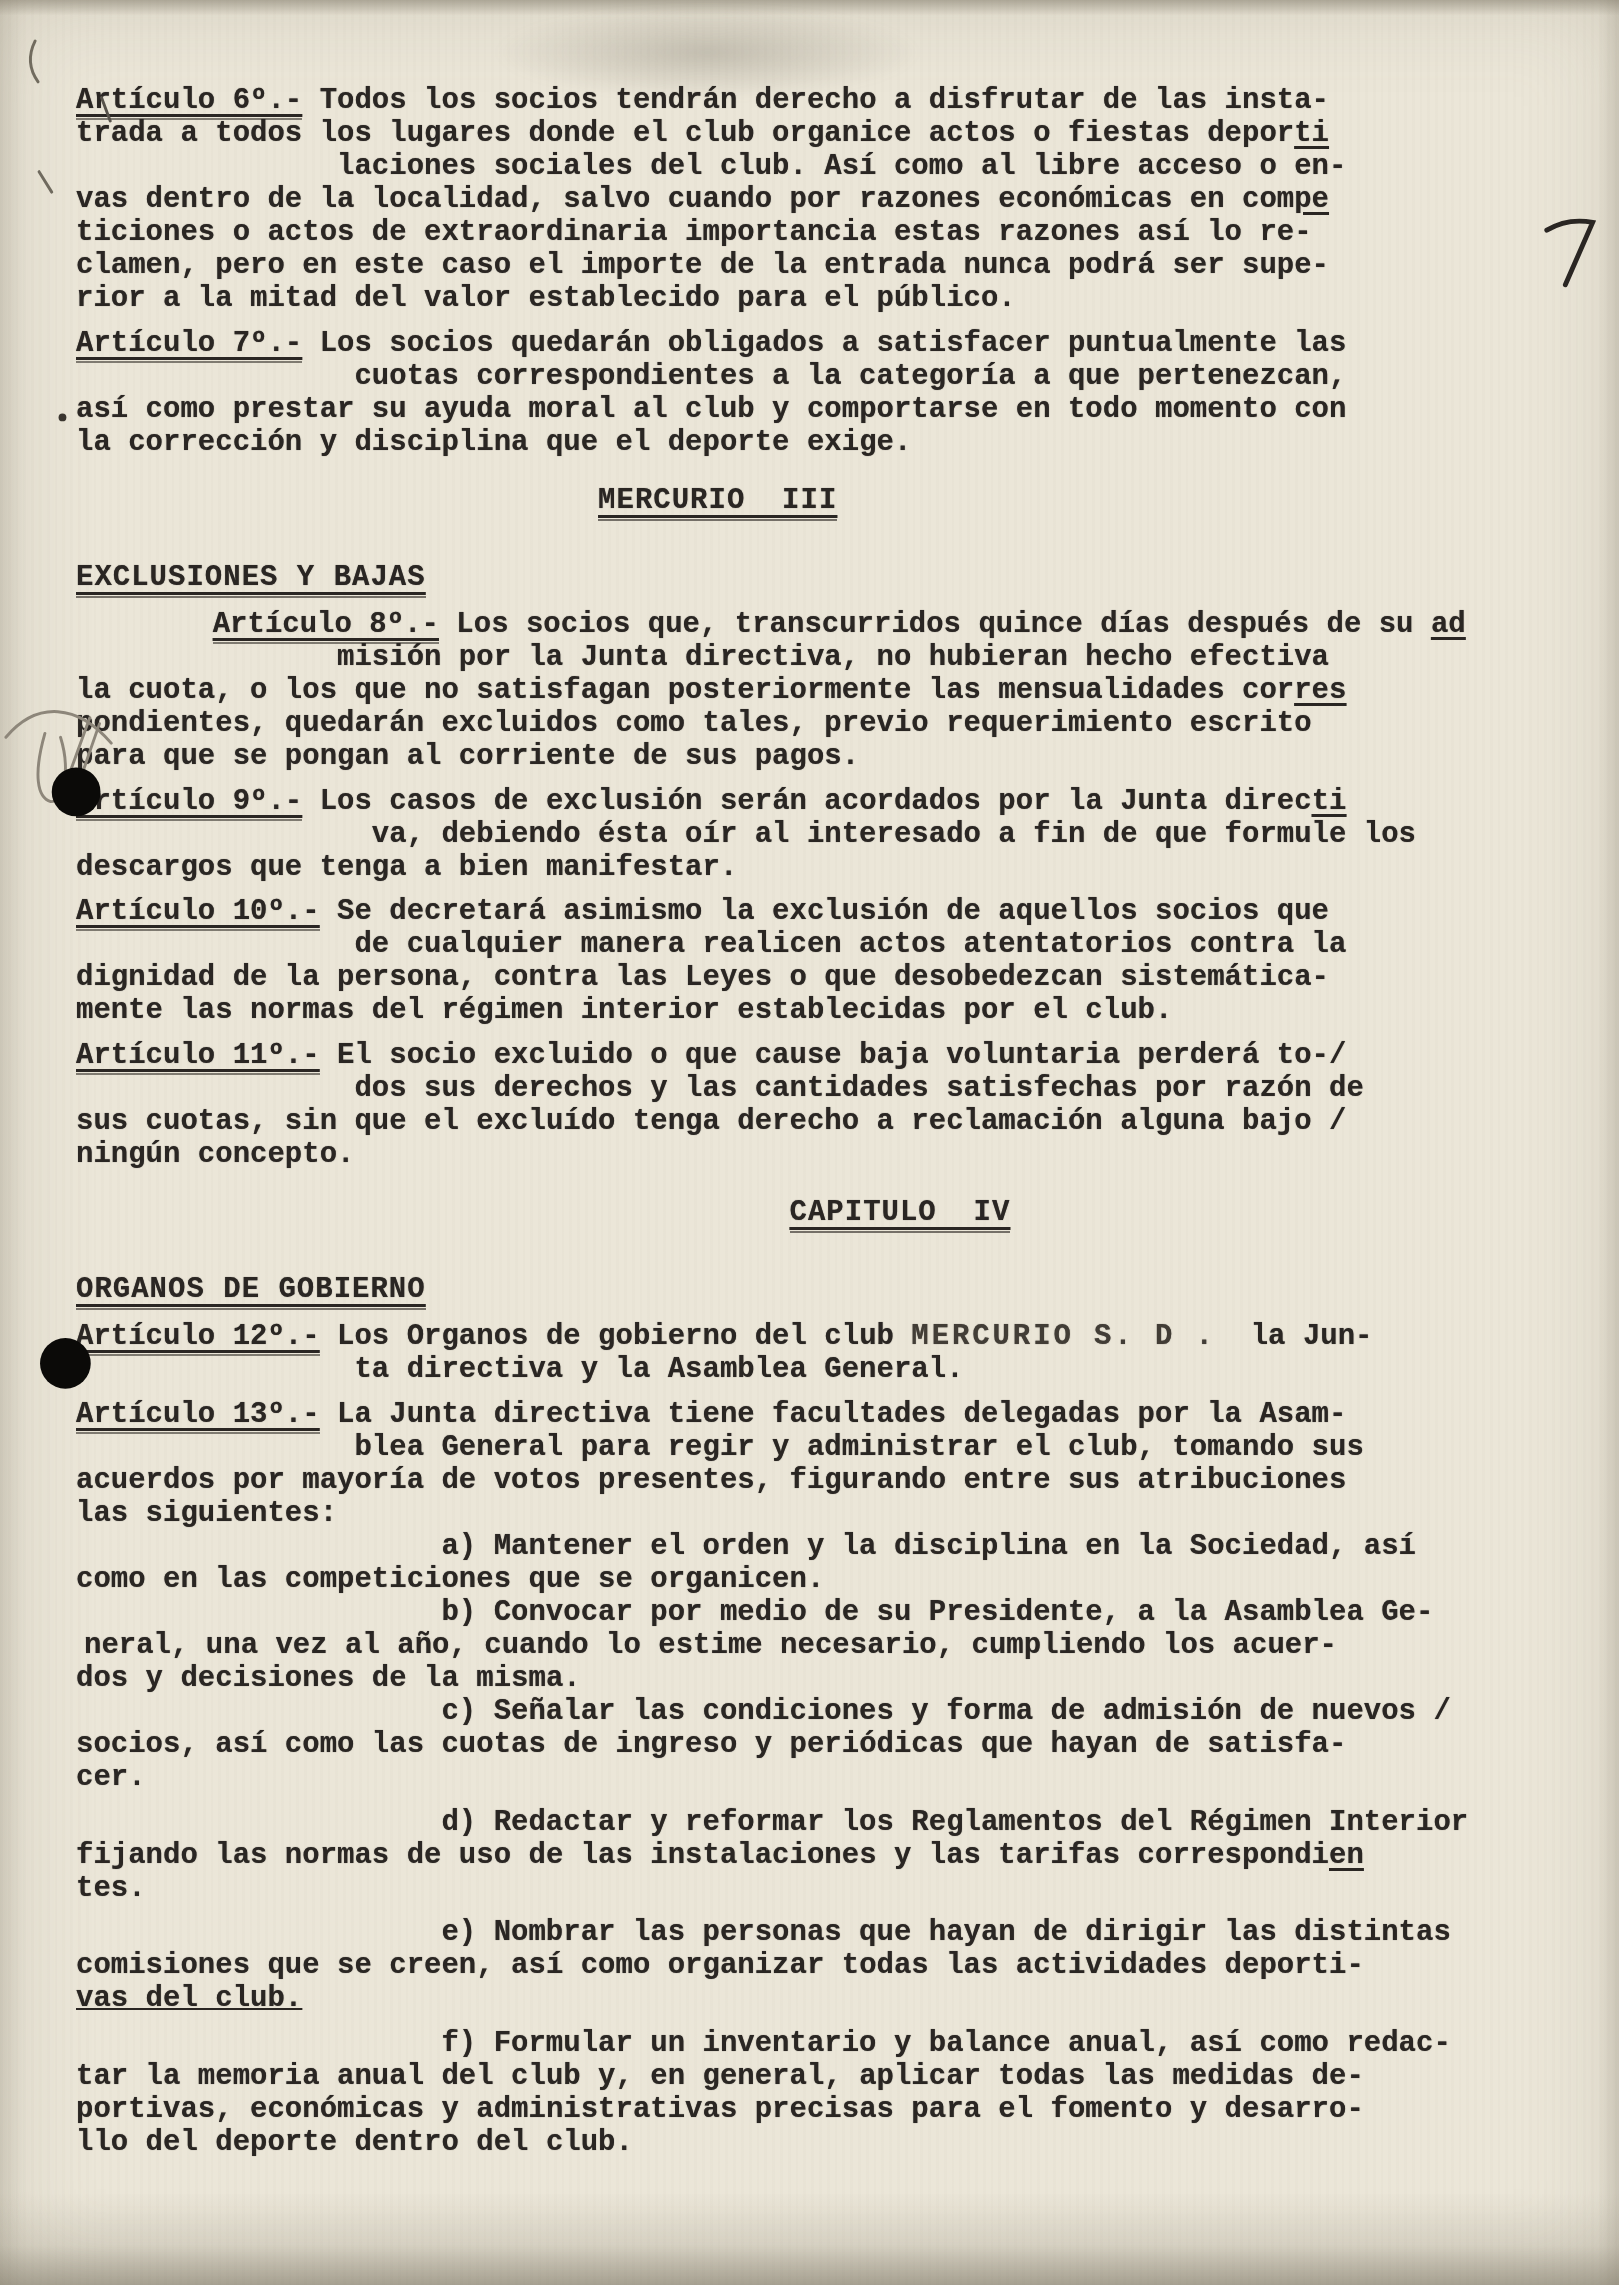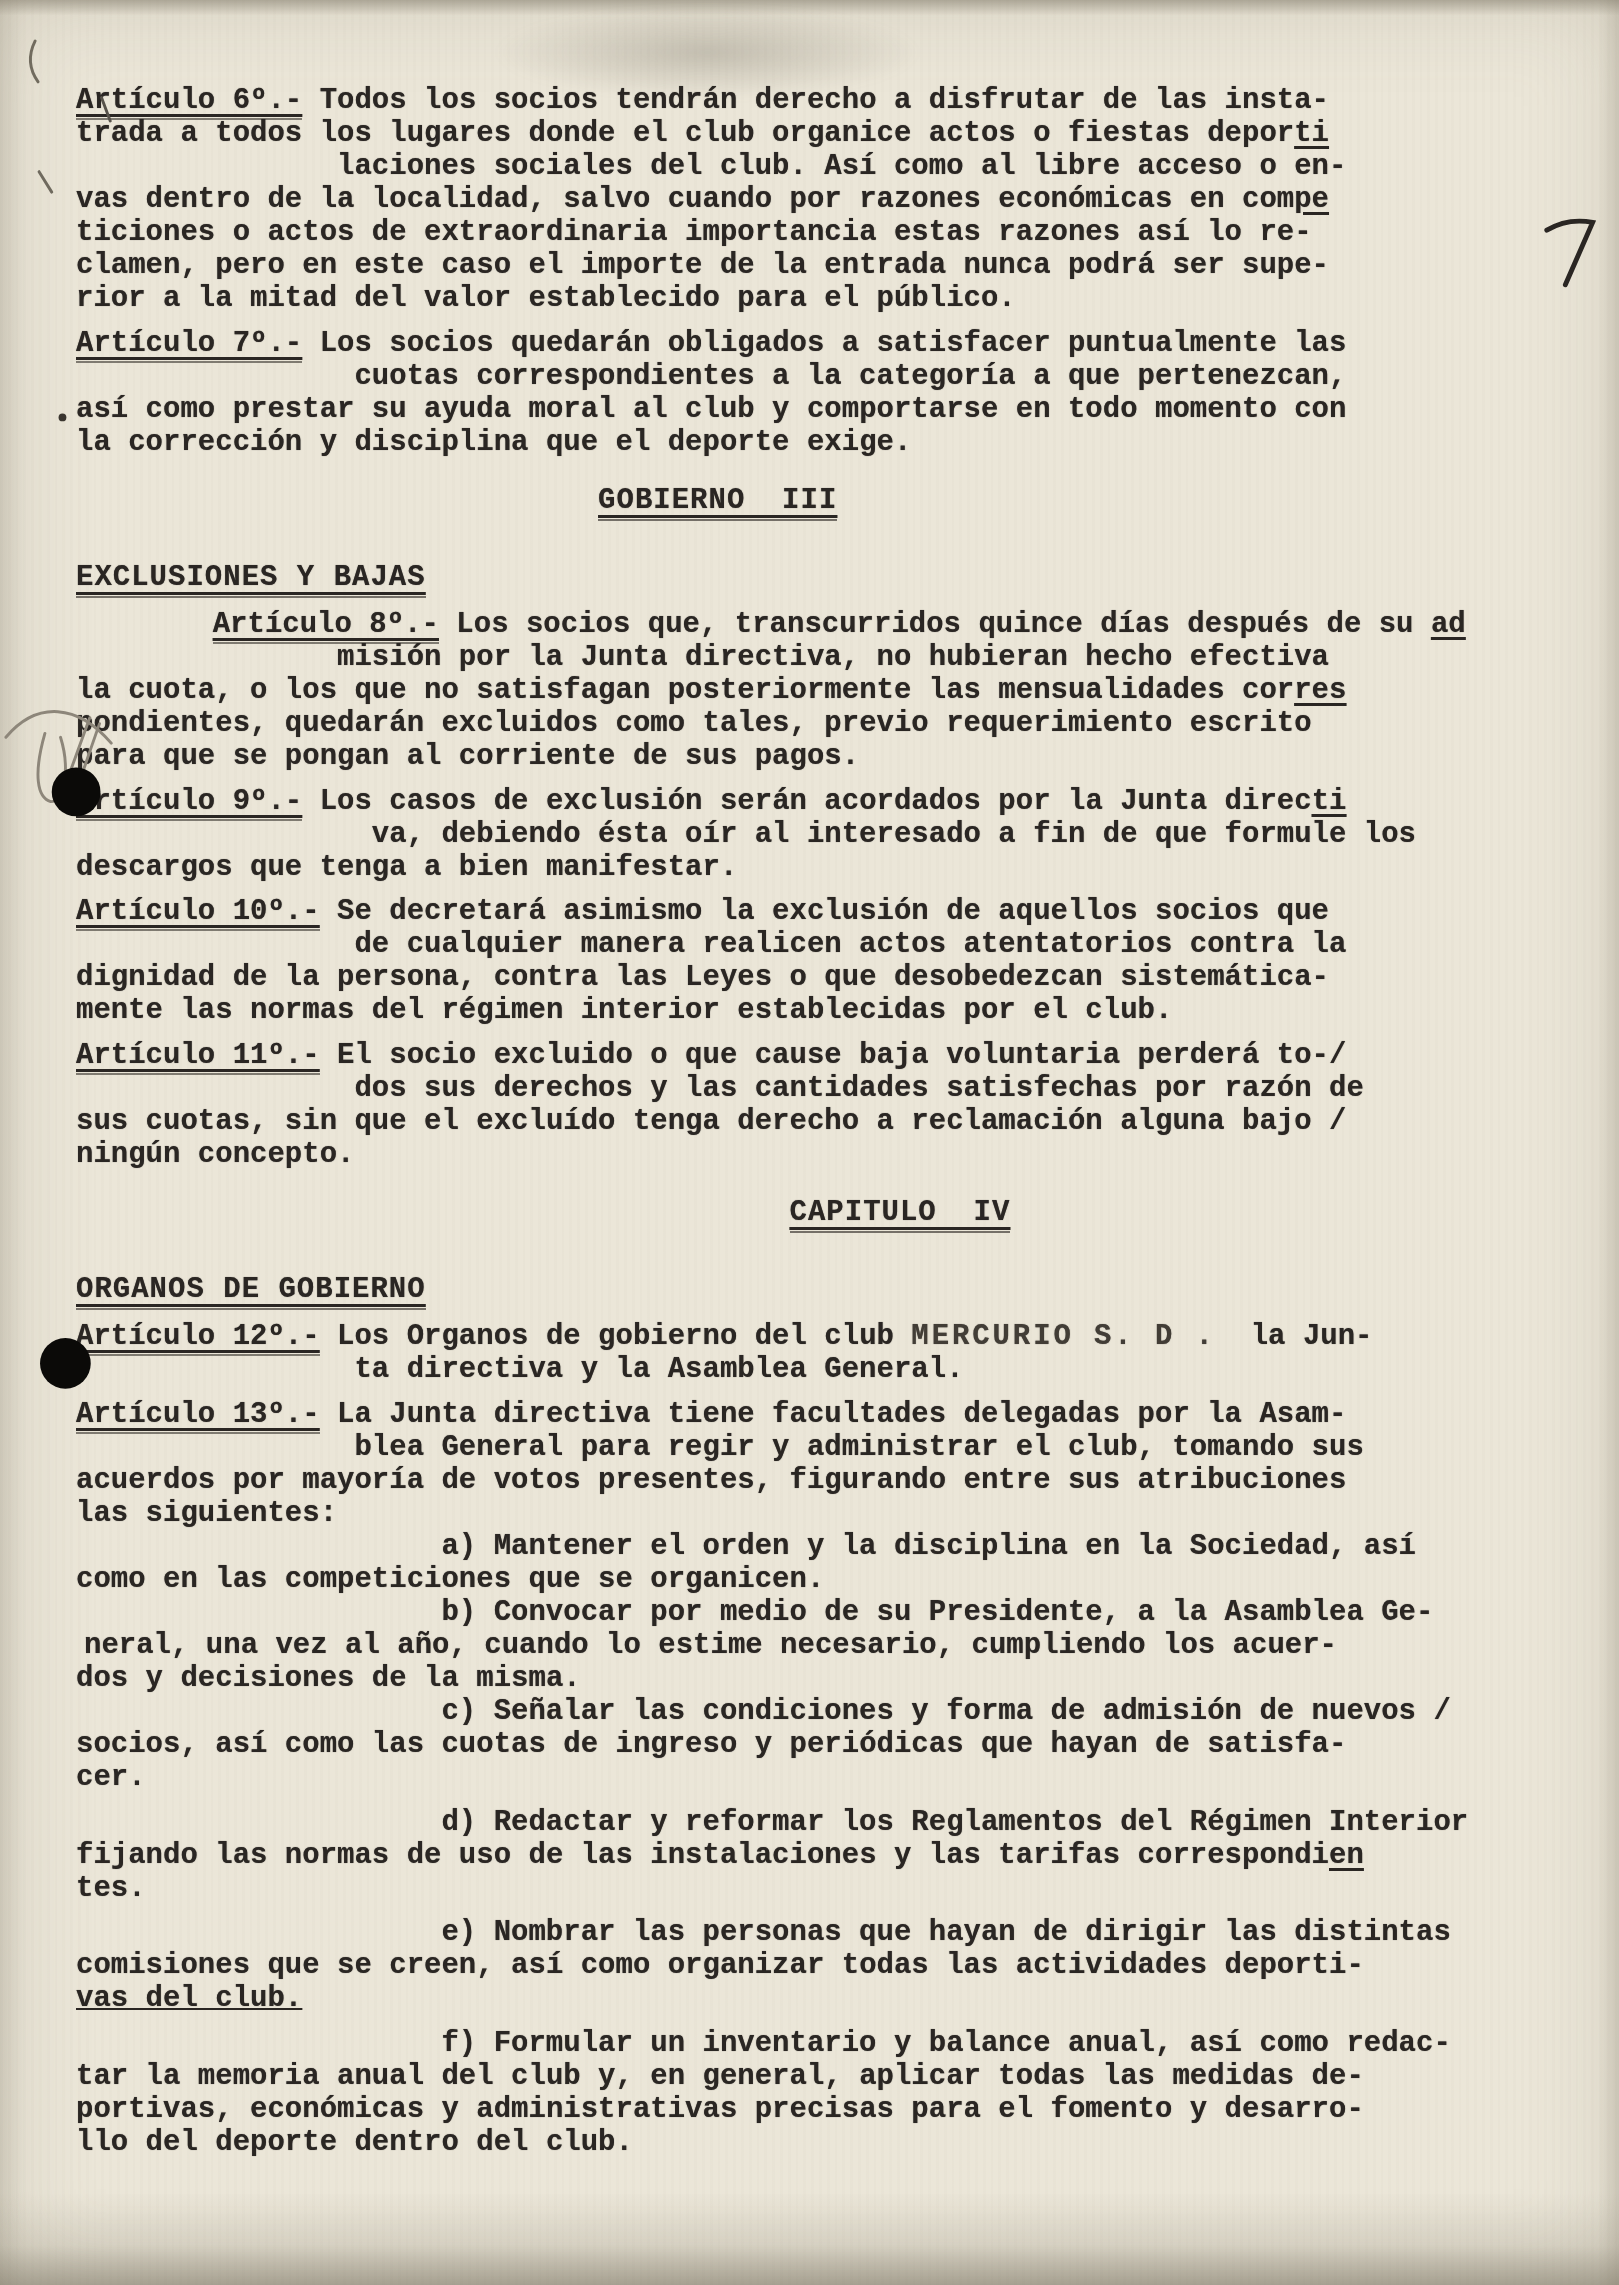--- a/index.html
+++ b/index.html
@@ -83,21 +83,21 @@
         <div class="line" style="padding-left: 0ch;"><span>clamen, pero en este caso el importe de la entrada nunca podrá ser supe-</span></div>
         <div class="line" style="padding-left: 0ch;"><span>rior a la mitad del valor establecido para el público.</span></div>
       </div>
       <div class="block article">
         <div class="line" style="padding-left: 0ch;"><span class="lbl">Artículo 7º.-</span><span> Los socios quedarán obligados a satisfacer puntualmente las</span></div>
         <div class="line" style="padding-left: 16ch;"><span>cuotas correspondientes a la categoría a que pertenezcan,</span></div>
         <div class="line" style="padding-left: 0ch;"><span>así como prestar su ayuda moral al club y comportarse en todo momento con</span></div>
         <div class="line" style="padding-left: 0ch;"><span>la corrección y disciplina que el deporte exige.</span></div>
       </div>
       <div class="block chapter">
-        <div class="line" style="padding-left: 30ch;"><span class="chap">GOBIERNO  III</span></div>
+        <div class="line" style="padding-left: 30ch;"><span class="chap">MERCURIO  III</span></div>
       </div>
       <div class="block section">
         <div class="line" style="padding-left: 0ch;"><span class="chap">EXCLUSIONES Y BAJAS</span></div>
       </div>
       <div class="block article">
         <div class="line" style="padding-left: 0ch; text-align: center;"><span class="lbl">Artículo 8º.-</span><span> Los socios que, transcurridos quince días después de su </span><span class="u-end">ad</span></div>
         <div class="line" style="padding-left: 15ch;"><span>misión por la Junta directiva, no hubieran hecho efectiva</span></div>
         <div class="line" style="padding-left: 0ch;"><span>la cuota, o los que no satisfagan posteriormente las mensualidades cor</span><span class="u-end">res</span></div>
         <div class="line" style="padding-left: 0ch;"><span>pondientes, quedarán excluidos como tales, previo requerimiento escrito</span></div>
         <div class="line" style="padding-left: 0ch;"><span>para que se pongan al corriente de sus pagos.</span></div>

